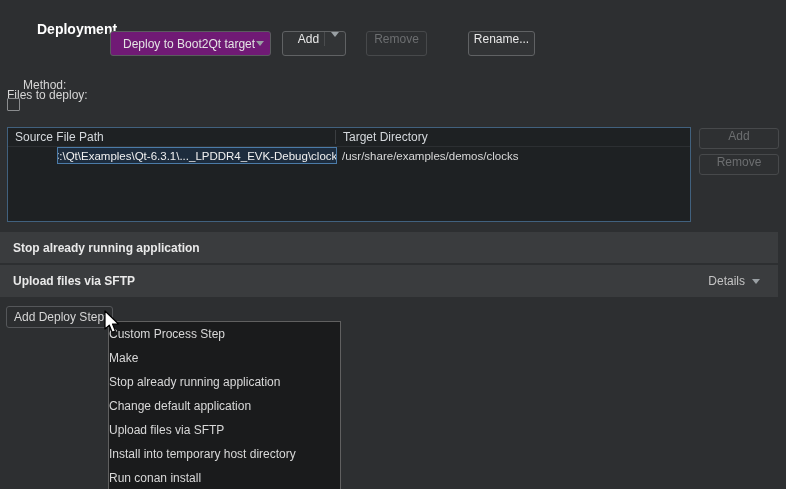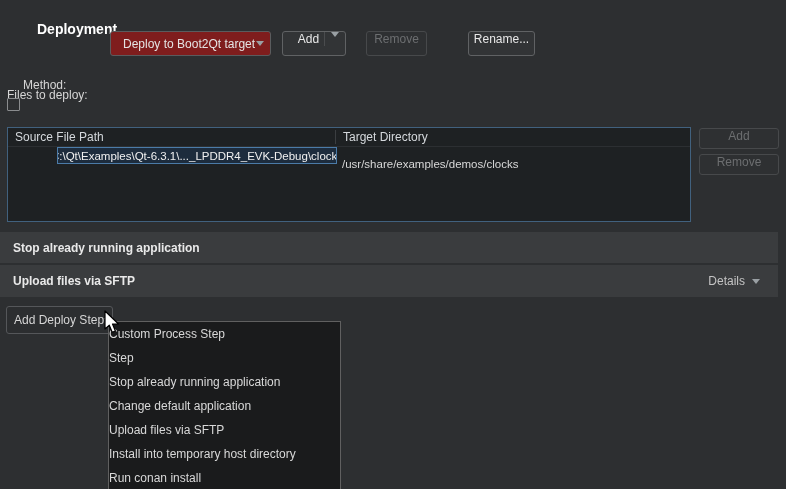--- a/index.html
+++ b/index.html
@@ -16,21 +16,21 @@
 
   .page-title{
     left:23px;top:21px;
     font-size:14px;font-weight:bold;color:#ffffff;margin-left:14px;
   }
   .label{color:#d6d6d6;}
 
   
   .combobox{
     left:110px;top:31px;width:161px;height:25px;
-    background:#7f1d1d;border:1px solid #5a5c5e;border-radius:3px;
+    background:#701a75;border:1px solid #5a5c5e;border-radius:3px;
     display:flex;align-items:center;box-sizing:border-box;
     padding:0 6px 0 12px;color:#e4e4e4;
   }
   .combobox .cb-label{flex:1;white-space:nowrap;overflow:hidden;}
   .chev{
     width:0;height:0;border-left:4px solid transparent;border-right:4px solid transparent;
     border-top:5px solid #9aa0a4;display:inline-block;
   }
 
   
@@ -63,21 +63,21 @@
   .t-h-cell.c2{flex:1;}
   .t-row{position:relative;height:18px;}
   .sel-cell{
     position:absolute;left:49px;top:0;width:280px;height:17px;
     background:var(--selection_bg,#1d2c3d);
     border:1px solid var(--selection_border,#4b7ba8);
     box-sizing:border-box;display:flex;align-items:center;justify-content:center;
     color:#f0f0f0;font-size:11.5px;white-space:nowrap;overflow:hidden;
   }
   .target-cell{
-    position:absolute;left:334px;top:8px;height:17px;display:flex;align-items:center;
+    position:absolute;left:334px;top:0;height:17px;display:flex;align-items:center;
     color:#d8d8d8;font-size:11.5px;white-space:nowrap;
   }
 
   
   .checkbox{
     left:7px;top:98px;width:13px;height:13px;
     border:1px solid #8a8c8e;background:transparent;box-sizing:border-box;border-radius:1px;
   }
 
   
@@ -85,21 +85,21 @@
     left:0;width:778px;height:31px;
     background:var(--bar_bg,#3a3c3e);
     display:flex;align-items:center;box-sizing:border-box;
     padding:0 18px 0 13px;
   }
   .step-bar .bar-title{font-weight:bold;color:#e9e9e9;flex:1;}
   .details-btn{display:flex;align-items:center;gap:7px;color:#c4c4c4;cursor:default;}
 
   
   .adst-btn{
-    left:6px;top:306px;width:107px;height:28px;
+    left:6px;top:306px;width:107px;height:22px;
     background:#2c2e30;border:1px solid #55575a;border-radius:3px;
     display:flex;align-items:center;box-sizing:border-box;
     padding:0 5px 0 7px;color:#d6d6d6;
   }
   .adst-btn .adst-label{flex:1;white-space:nowrap;}
   .adst-btn .chev{border-top-width:4px;border-left-width:3.5px;border-right-width:3.5px;}
 
   
   .menu{
     left:108px;top:321px;width:233px;height:176px;
@@ -170,21 +170,21 @@
     </span>
   </div>
 
   <div class="abs adst-btn">
     <span class="adst-label">Add Deploy Step</span>
     <span class="chev"></span>
   </div>
 
   <div class="abs menu">
     <div class="menu-item">Custom Process Step</div>
-    <div class="menu-item">Step</div>
+    <div class="menu-item">Make</div>
     <div class="menu-item">Stop already running application</div>
     <div class="menu-item">Change default application</div>
     <div class="menu-item">Upload files via SFTP</div>
     <div class="menu-item">Install into temporary host directory</div>
     <div class="menu-item">Run conan install</div>
   </div>
 
   <svg class="abs cursor" viewBox="0 0 18 26">
     <path d="M2,1 L2,19 L6.3,15.2 L9.2,22.3 L12.4,21 L9.5,14 L15.5,14 Z" fill="#ffffff" stroke="#000000" stroke-width="1.2" stroke-linejoin="round"></path>
   </svg>

